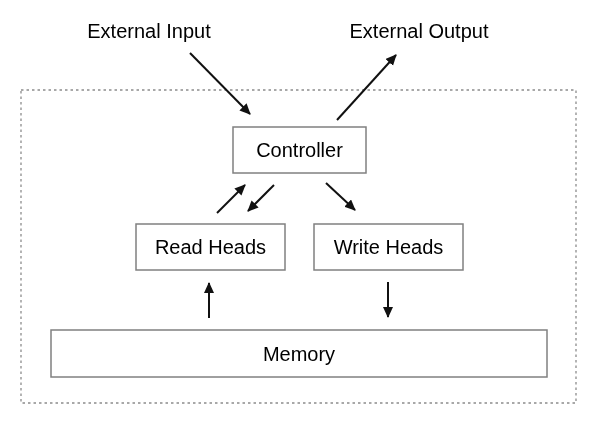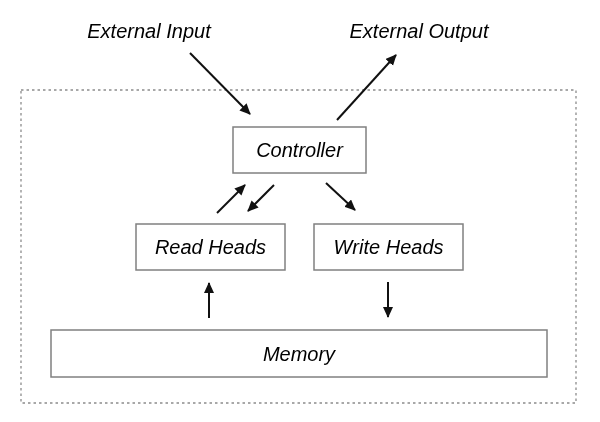--- a/index.html
+++ b/index.html
@@ -7,21 +7,20 @@
     padding: 0;
     background: #ffffff;
   }
   .stage {
     position: relative;
     width: 600px;
     height: 422px;
     background: #ffffff;
     font-family: "Liberation Sans", sans-serif;
     overflow: hidden;
-    font-style: italic;
   }
   svg text {
     font-family: "Liberation Sans", sans-serif;
     font-size: 20px;
     fill: #000000;
   }
   .node-rect {
     fill: #ffffff;
     stroke: #808080;
     stroke-width: 1.5;

